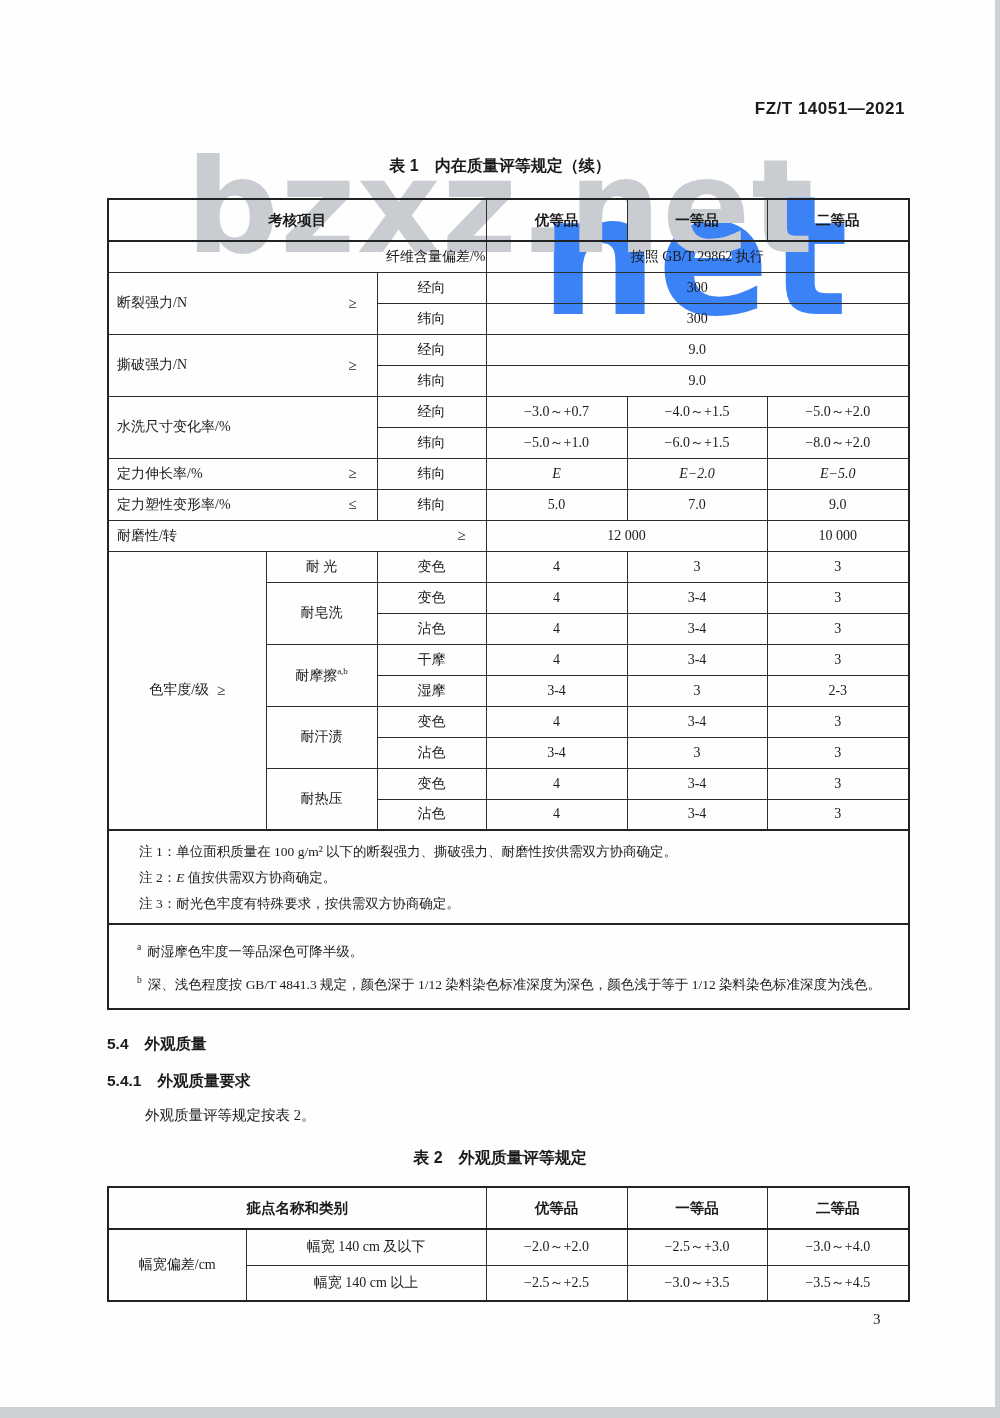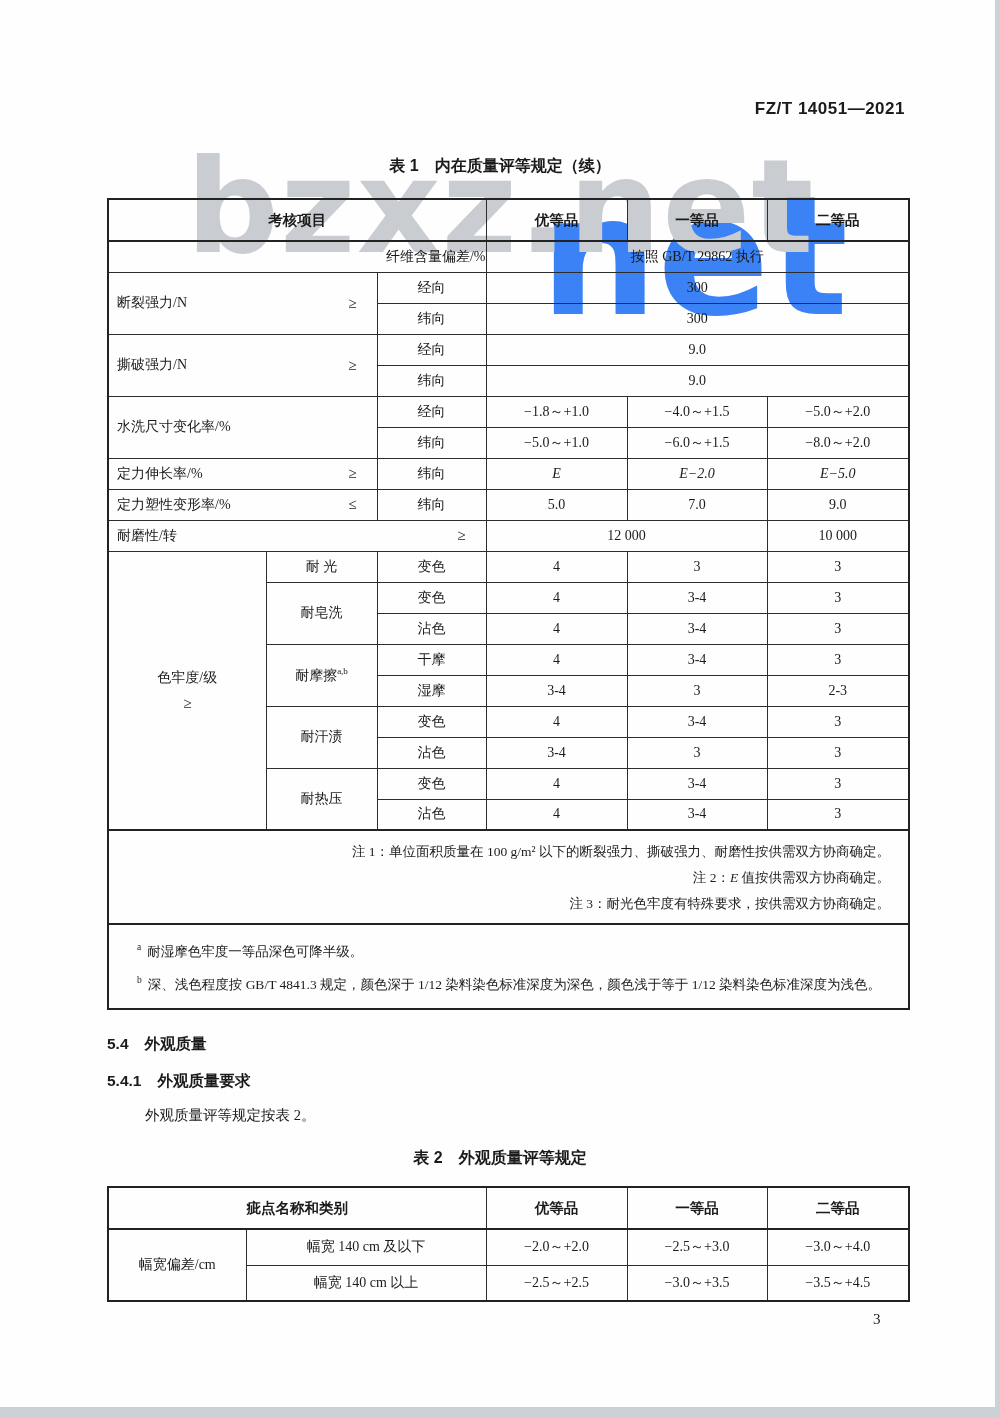--- a/index.html
+++ b/index.html
@@ -26,25 +26,25 @@
   .t2 { position:absolute; left:107px; top:1186px; width:801px; border:2px solid #222;padding-left:12px; }
   td { border:1px solid #2d2d2d; text-align:center; vertical-align:middle; font-size:14px; padding:0; }
   tr.hdr td { height:42px; font-family:"Liberation Sans","DejaVu Sans",sans-serif; font-weight:bold;
     font-size:14.5px; border-bottom:2px solid #222; }
   .t1 tr { height:31px; }
   .t2 tr { height:36px; }
 
   td.left { text-align:right; padding-left:12px; }
   .nm { display:flex; justify-content:space-between; align-items:center; padding:0 20px 0 8px; }
   .sym { font-size:15px; }
-  .fl { display:flex; justify-content:center; align-items:center; gap:8px;flex-direction:column; }
+  .fl { display:flex; justify-content:center; align-items:center; gap:8px; }
   .em-val, .em-inline { font-style:italic; font-family:"Liberation Serif","DejaVu Serif",serif; }
   sup { font-size:9px; }
 
-  .notes-cell { border-top:2px solid #222; text-align:right; padding:8px 18px 6px 30px; }
+  .notes-cell { border-top:2px solid #222; text-align:left; padding:8px 18px 6px 30px; }
   .note-line { line-height:26px; font-size:13.5px; }
   .fn-cell  { border-top:2px solid #222; text-align:left; padding:9px 18px 9px 28px; }
   .fn-line  { line-height:27px; font-size:13.5px; padding-left:18px; text-indent:-18px; margin-bottom:2px; }
   .fn-line sup { font-size:9.5px; margin-right:6px; }
 
   .sec-head { position:absolute; left:107px; z-index:2;
     font-family:"Liberation Sans","DejaVu Sans",sans-serif; font-weight:bold; font-size:15.5px; }
   .sec-head .num { margin-right:16px;margin-top:22px; }
   .s54  { top:1034px; }
   .s541 { top:1071px; }
@@ -118,21 +118,21 @@
         <td colspan="3">9.0</td>
       </tr>
 
       <tr>
         <td colspan="2" rowspan="2">
           <div class="nm">
               <span>水洗尺寸变化率/%</span>
             </div>
         </td>
         <td>经向</td>
-        <td>−1.8～+1.0</td>
+        <td>−3.0～+0.7</td>
         <td>−4.0～+1.5</td>
         <td>−5.0～+2.0</td>
       </tr>
       <tr>
         <td>纬向</td>
         <td>−5.0～+1.0</td>
         <td>−6.0～+1.5</td>
         <td>−8.0～+2.0</td>
       </tr>
 

